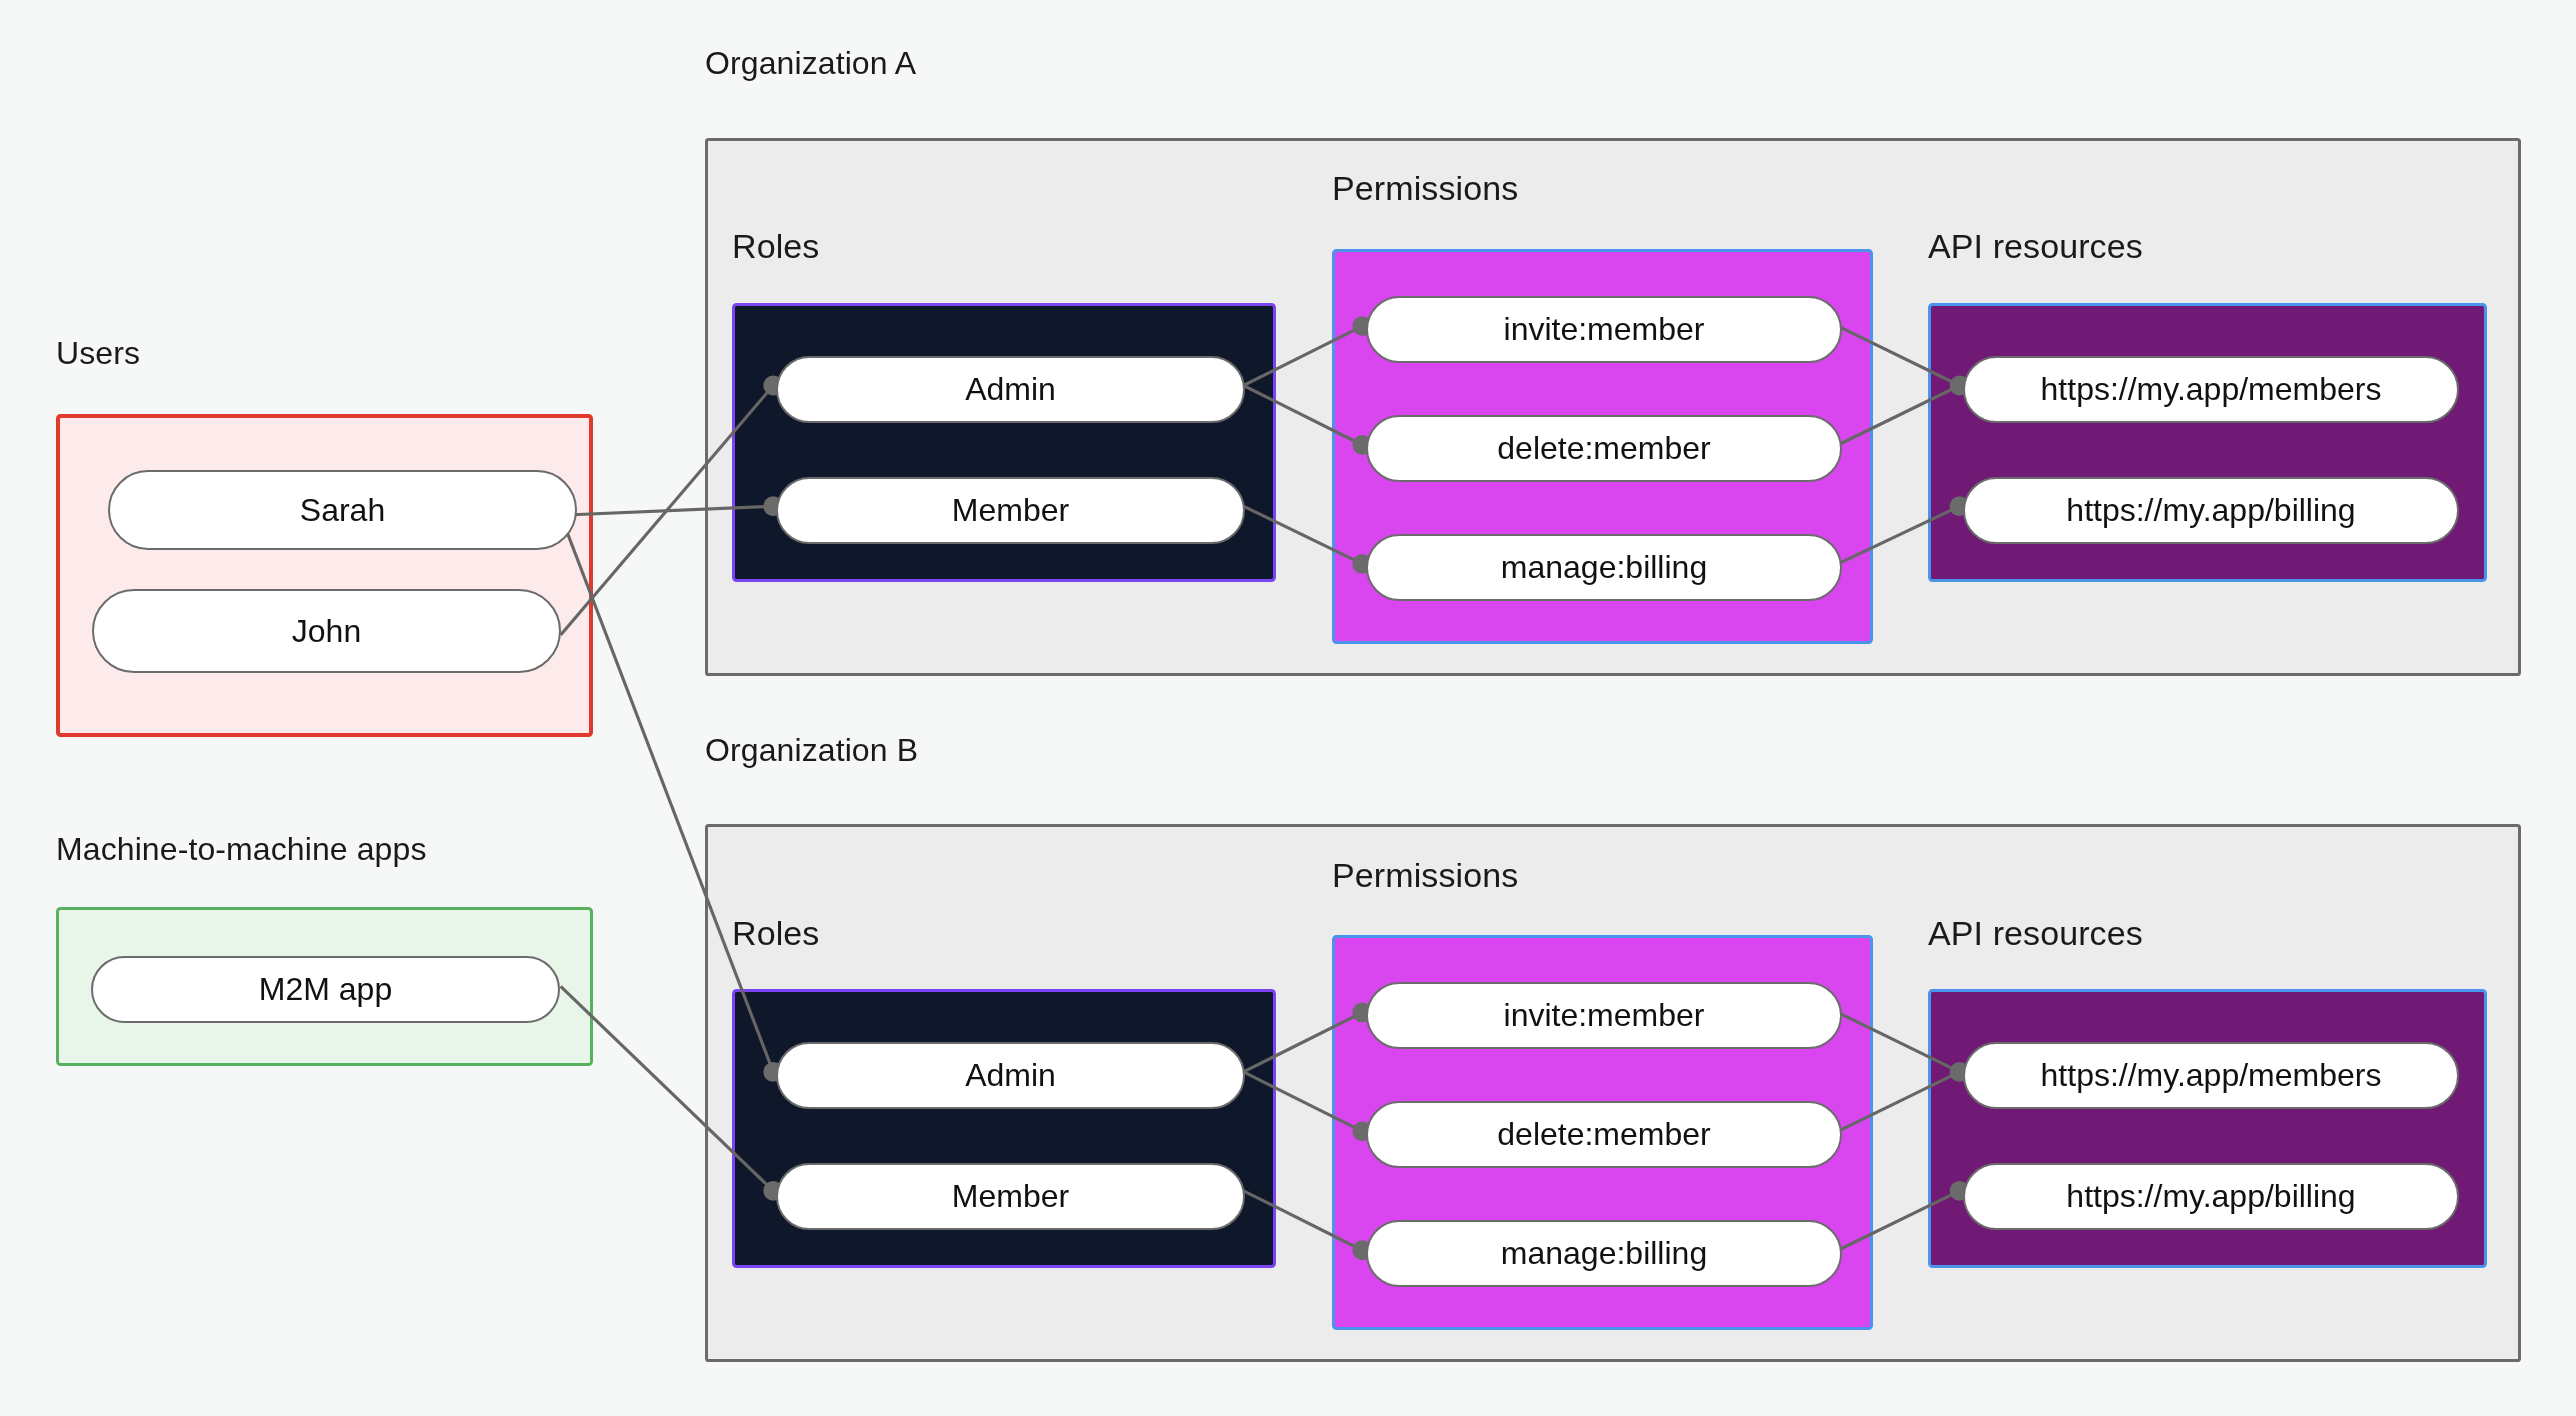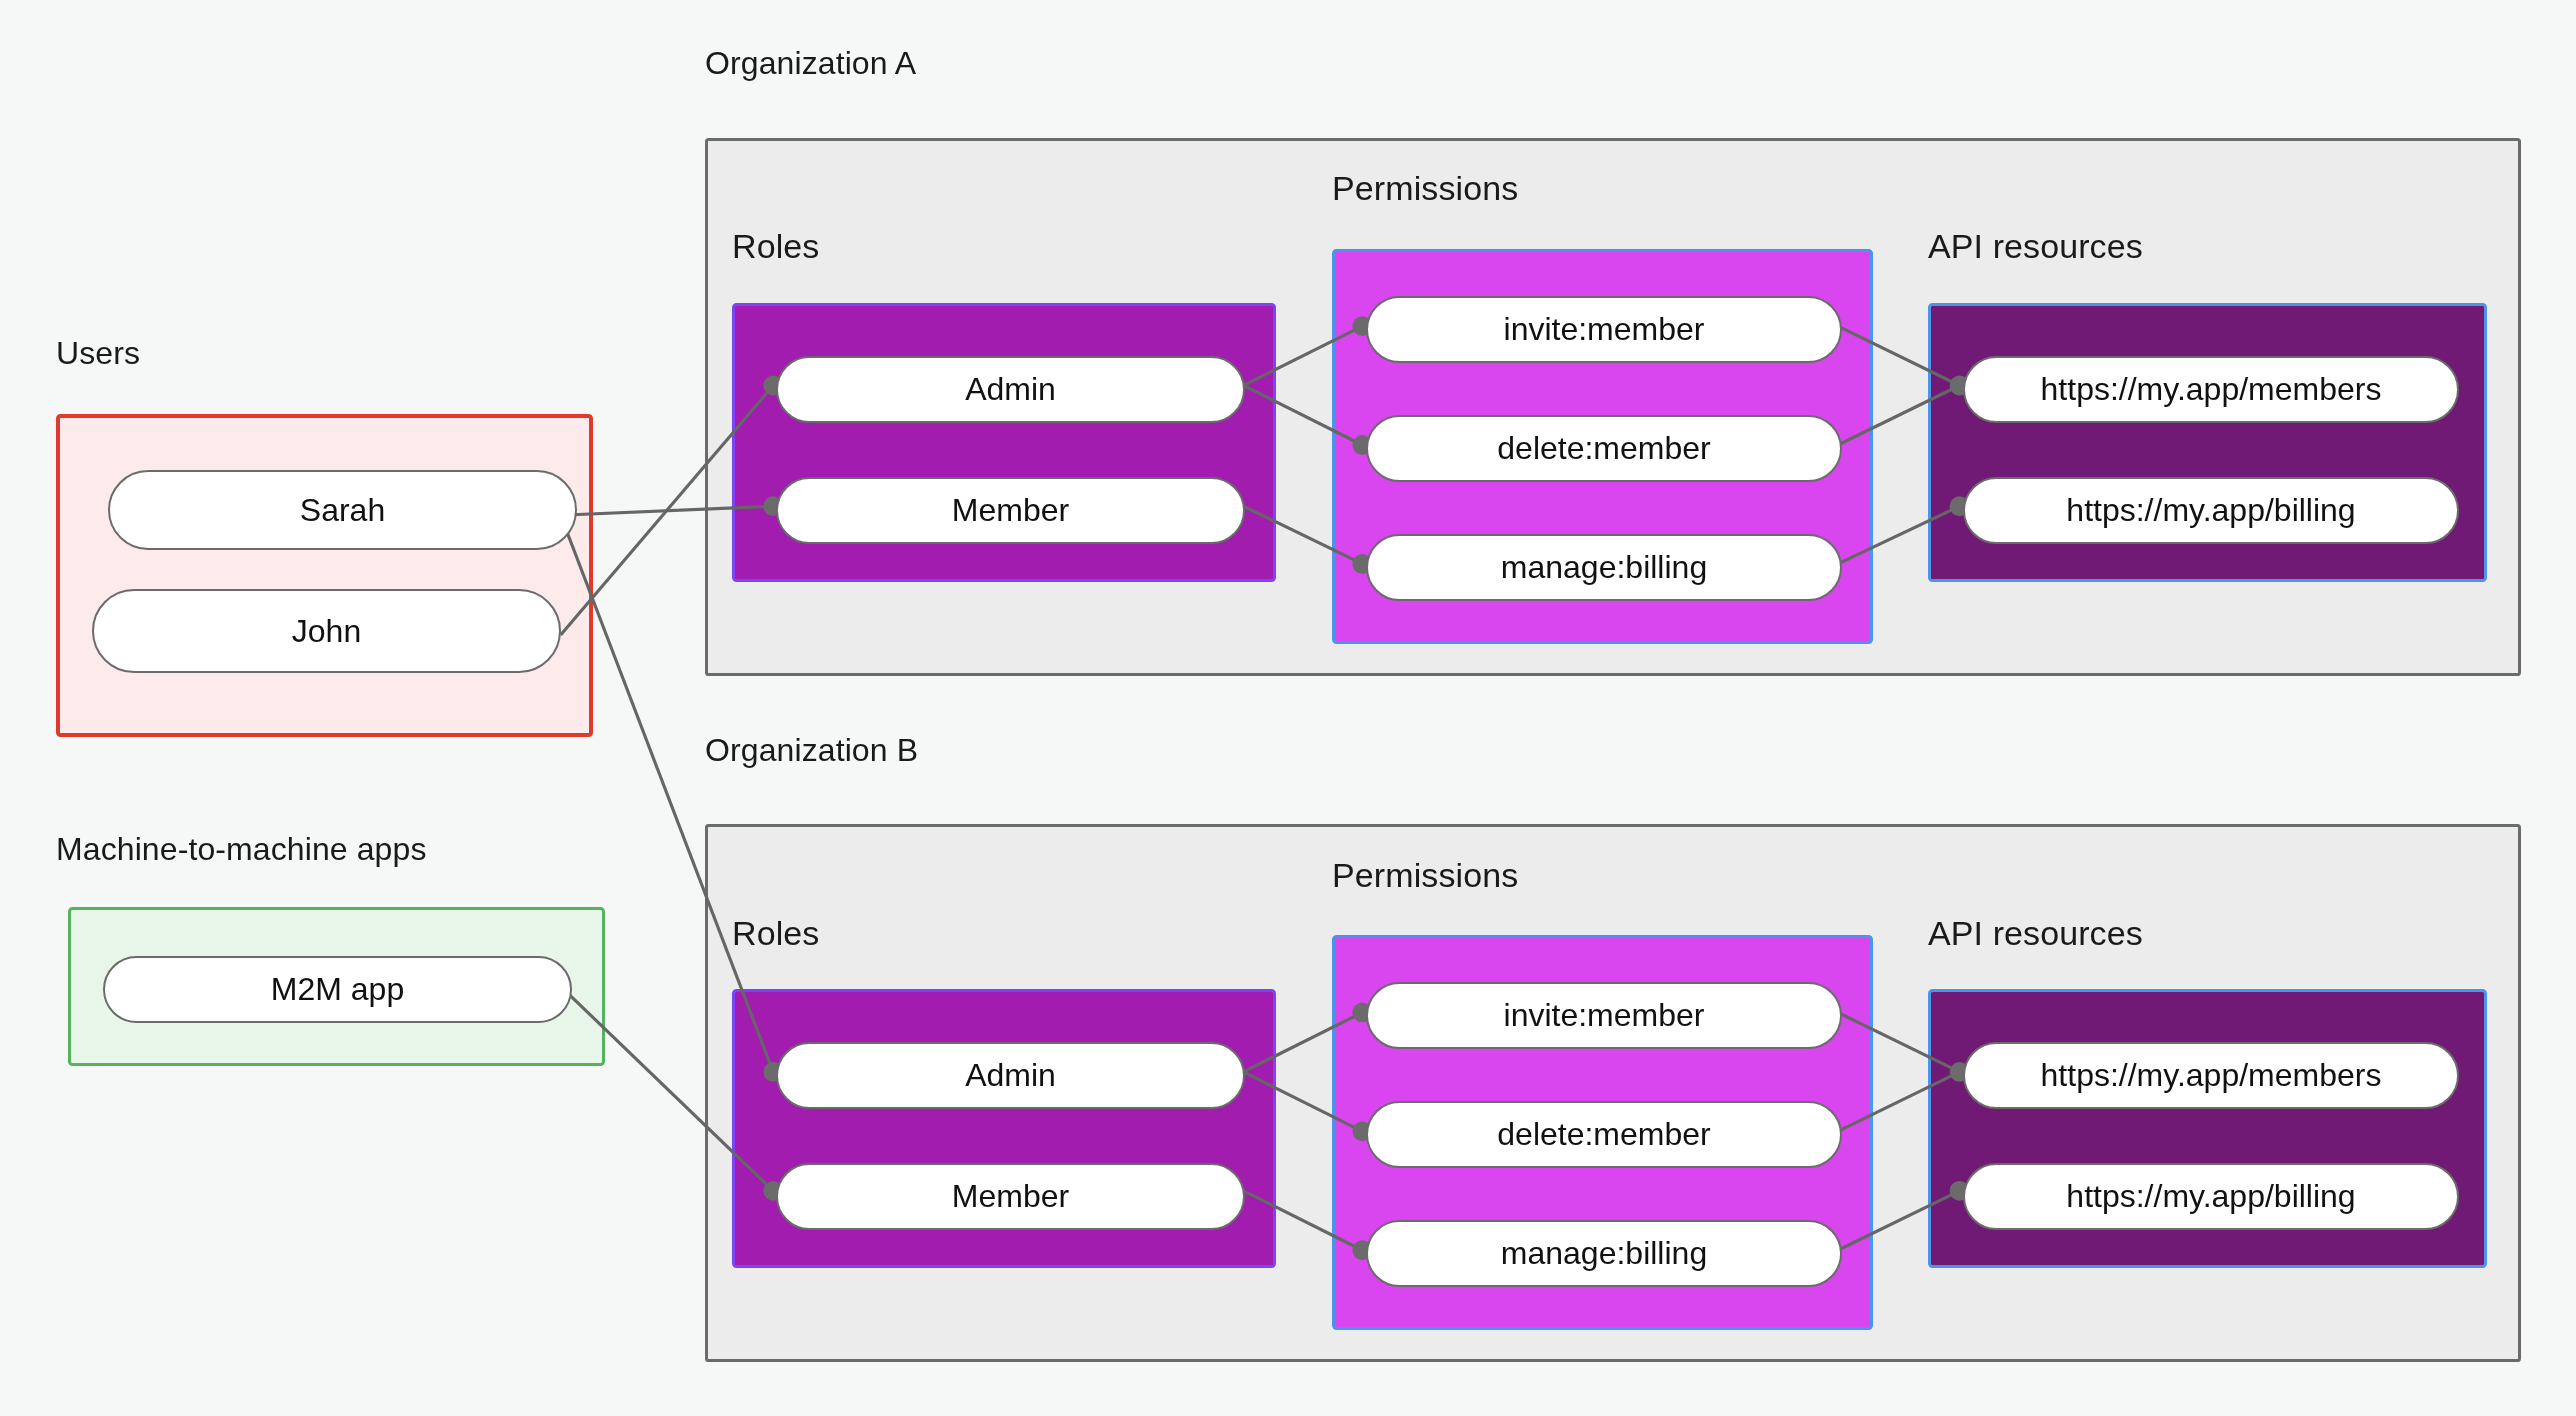--- a/index.html
+++ b/index.html
@@ -38,22 +38,22 @@
     border: 3.6px solid #6b6b6b;
     border-radius: 3.6px;
     box-sizing: border-box;
   }
   .cluster {
     position: absolute;
     box-sizing: border-box;
     border-radius: 4.5px;
   }
   .cluster.users   { background:#fdeaea; border:4.5px solid #e03a2f; }
-  .cluster.m2m     { background:#e8f6e9; border:3.6px solid #58b15e;margin-left:12px; }
-  .cluster.roles   { background:#a21caf; border:3.6px solid #7b45f6; }
+  .cluster.m2m     { background:#e8f6e9; border:3.6px solid #58b15e; }
+  .cluster.roles   { background:#0f172a; border:3.6px solid #7b45f6; }
   .cluster.perms   { background:#d946ef; border:3.6px solid #4a94eb;padding-left:30px; }
   .cluster.apires  { background:#701a75; border:3.6px solid #4a94eb; }
   .pill {
     position: absolute;
     box-sizing: border-box;
     background: #ffffff;
     border: 2.7px solid #6b6b6b;
     border-radius: 900px;
     display: flex;
     align-items: center;

